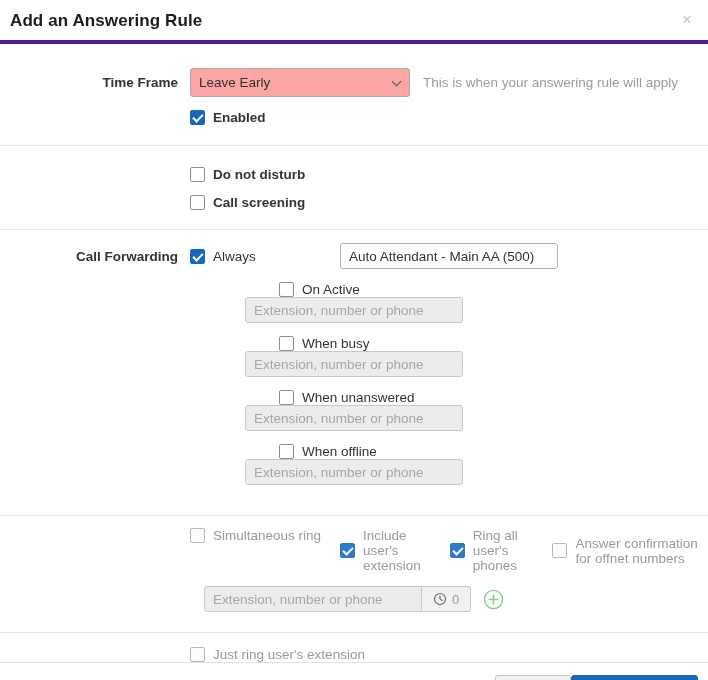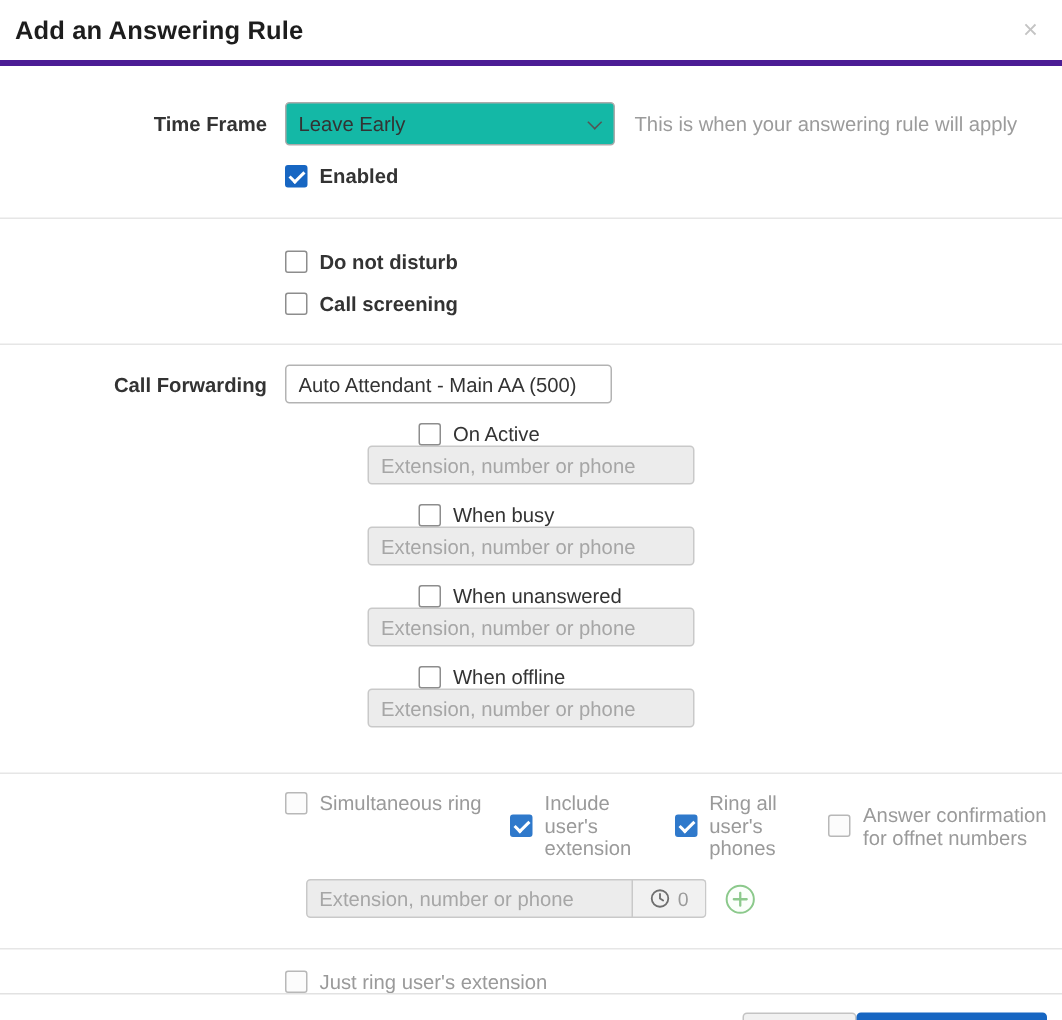--- a/index.html
+++ b/index.html
@@ -30,21 +30,21 @@
   .row { display:flex; align-items:center; }
   .lbl-col {
     width:178px; margin-right:12px; text-align:right; flex:none;
     font-weight:bold; font-size:13.5px; color:#333;
   }
   
   .sec-timeframe { padding:24px 0 20px; }
   .select-wrap { position:relative; width:220px; flex:none; }
   select.tf-select {
     width:220px; height:29px; border:1px solid #ababab; border-radius:3px;
-    background:#14b8a6; font-family:inherit; font-size:13.5px; color:#333;
+    background:#fca5a5; font-family:inherit; font-size:13.5px; color:#333;
     padding:0 24px 0 8px; appearance:none; -webkit-appearance:none; outline:none;
   }
   .chev {
     position:absolute; right:10px; top:10px; width:7px; height:7px;
     border-right:1.6px solid #555; border-bottom:1.6px solid #555;
     transform:rotate(45deg); pointer-events:none;
   }
   .helper { margin-left:13px; color:#9b9b9b; font-size:13.5px; }
   .mt12 { margin-top:13px; }
   
@@ -148,20 +148,24 @@
         <span class="box"></span>
         <span class="cb-label">Call screening</span>
       </label>
     </div>
   </div>
 
   <div class="section sec-forwarding">
 
     <div class="frow">
       <div class="lbl-col">Call Forwarding</div>
+      <label class="cb frow-cb checked">
+        <span class="box"></span>
+        <span class="cb-label">Always</span>
+      </label>
       <input class="txt" value="Auto Attendant - Main AA (500)" style="">
     </div>
 
     <div class="frow">
       <div class="lbl-col"></div>
       <label class="cb frow-cb">
         <span class="box"></span>
         <span class="cb-label">On Active</span>
       </label>
       <input class="txt off" disabled="" placeholder="Extension, number or phone" style="">

